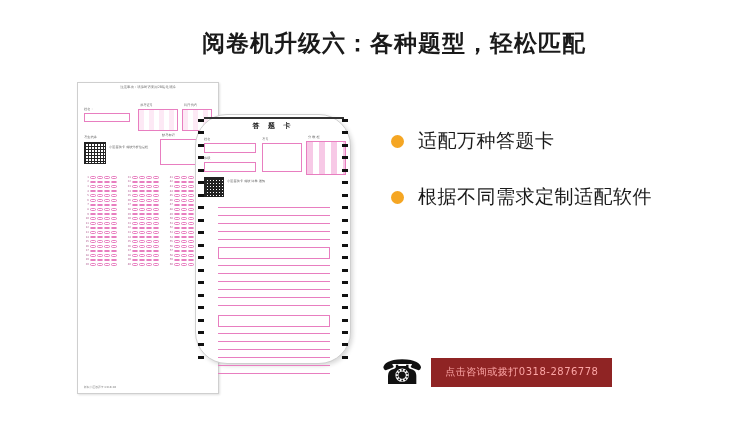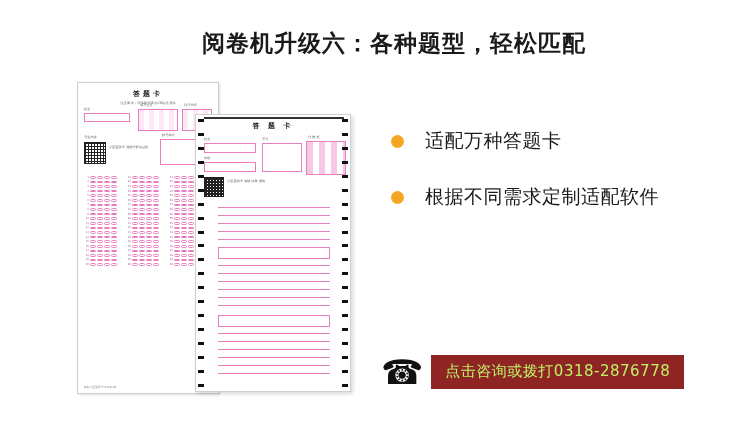--- a/index.html
+++ b/index.html
@@ -52,22 +52,23 @@
     left: 0px;
     top: 0px;
     width: 142px;
     height: 312px;
     box-shadow: 1px 1px 2px rgba(0,0,0,0.12);
   }
   .sheet-front {
     left: 118px;
     top: 32px;
     width: 156px;
-    height: 278px;
+    height: 250px;
     box-shadow: 2px 2px 4px rgba(0,0,0,0.15);
+    border-radius: 32px;
   }
   .sheet-title {
     text-align: center;
     font-size: 7px;
     font-weight: bold;
     color: #222;
     letter-spacing: 3px;
     margin-top: 6px;
     font-family: "DejaVu Sans", sans-serif;
   }
@@ -158,21 +159,20 @@
   .bullets {
     position: absolute;
     left: 372px;
     top: 128px;
     width: 360px;
   }
   .bullet {
     display: flex;
     align-items: center;
     margin-bottom: 30px;
-    gap: 7px;
   }
   .dot {
     width: 13px;
     height: 13px;
     border-radius: 50%;
     background: #f5a623;
     flex: 0 0 auto;
     margin-right: 14px;
   }
   .bullet-text {
@@ -192,39 +192,38 @@
     align-items: center;
   }
   .phone-icon {
     font-size: 34px;
     line-height: 34px;
     color: #111;
     margin-right: 8px;
   }
   .phone-bar {
     background: #8f2424;
-    color: #bef264;
-    font-size: 15px;
+    color: #fca5a5;
+    font-size: 10px;
     padding: 7px 14px 8px 14px;
     letter-spacing: 0.5px;
     font-family: "DejaVu Sans", sans-serif;
     white-space: nowrap;
   }
 </style>
 </head>
 <body>
 
 <div class="slide">
 
   <div class="title">阅卷机升级六：各种题型，轻松匹配</div>
 
   <div class="sheet-wrap">
 
     <div class="sheet sheet-back">
-      <div class="sheet-title">答题卡</div>
       <div class="sheet-subtitle">注意事项：填涂时请使用2B铅笔填涂</div>
 
       <div style="position:absolute;left:6px;top:24px;" class="mini-label">姓名：</div>
       <div class="hl-box" style="position:absolute;left:6px;top:30px;width:46px;height:9px;"></div>
 
       <div style="position:absolute;left:62px;top:20px;" class="mini-label">准考证号</div>
       <div class="grid-box" style="position:absolute;left:60px;top:26px;width:40px;height:22px;"></div>
 
       <div style="position:absolute;left:106px;top:20px;" class="mini-label">科目代码</div>
       <div class="grid-box" style="position:absolute;left:104px;top:26px;width:30px;height:22px;"></div>

